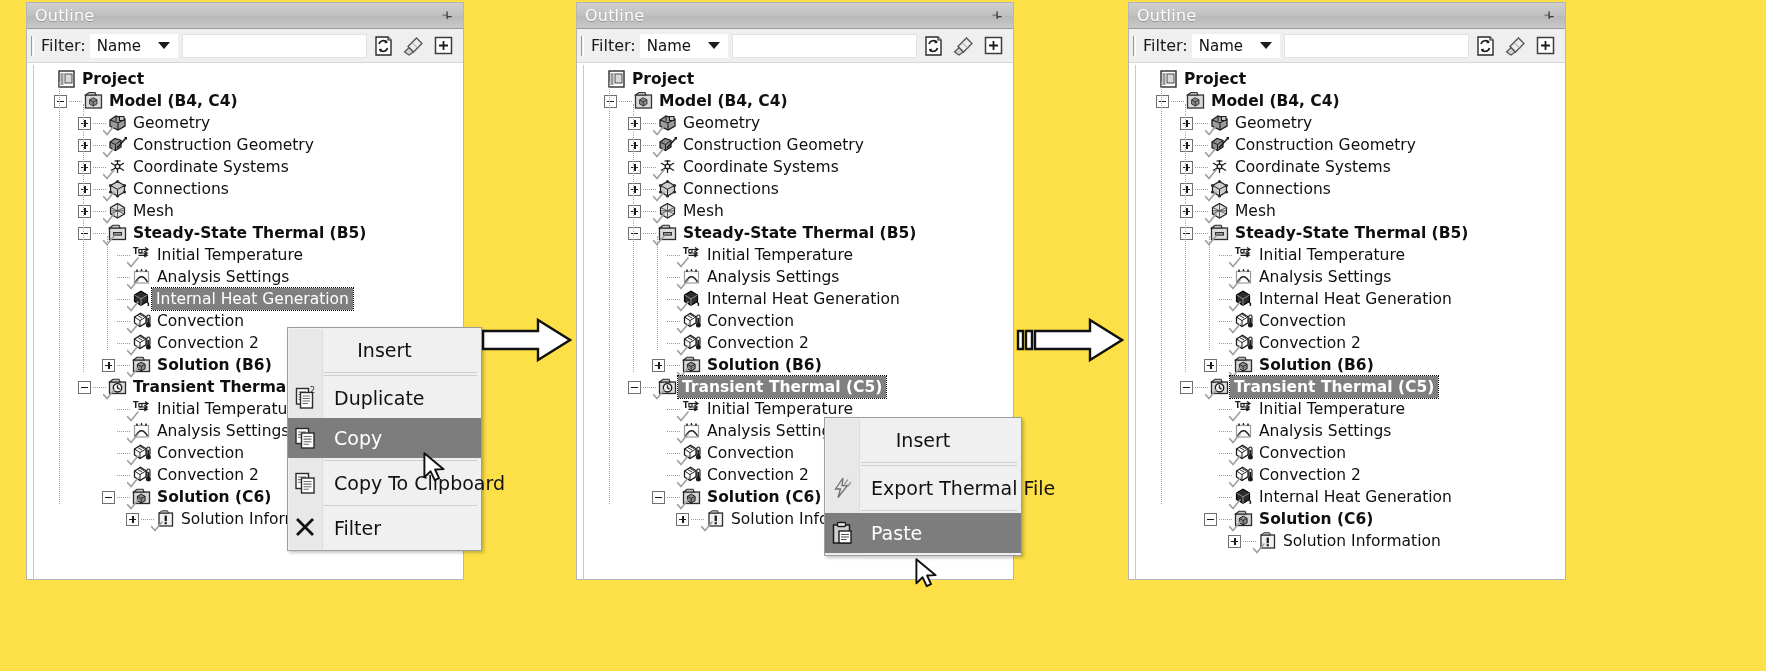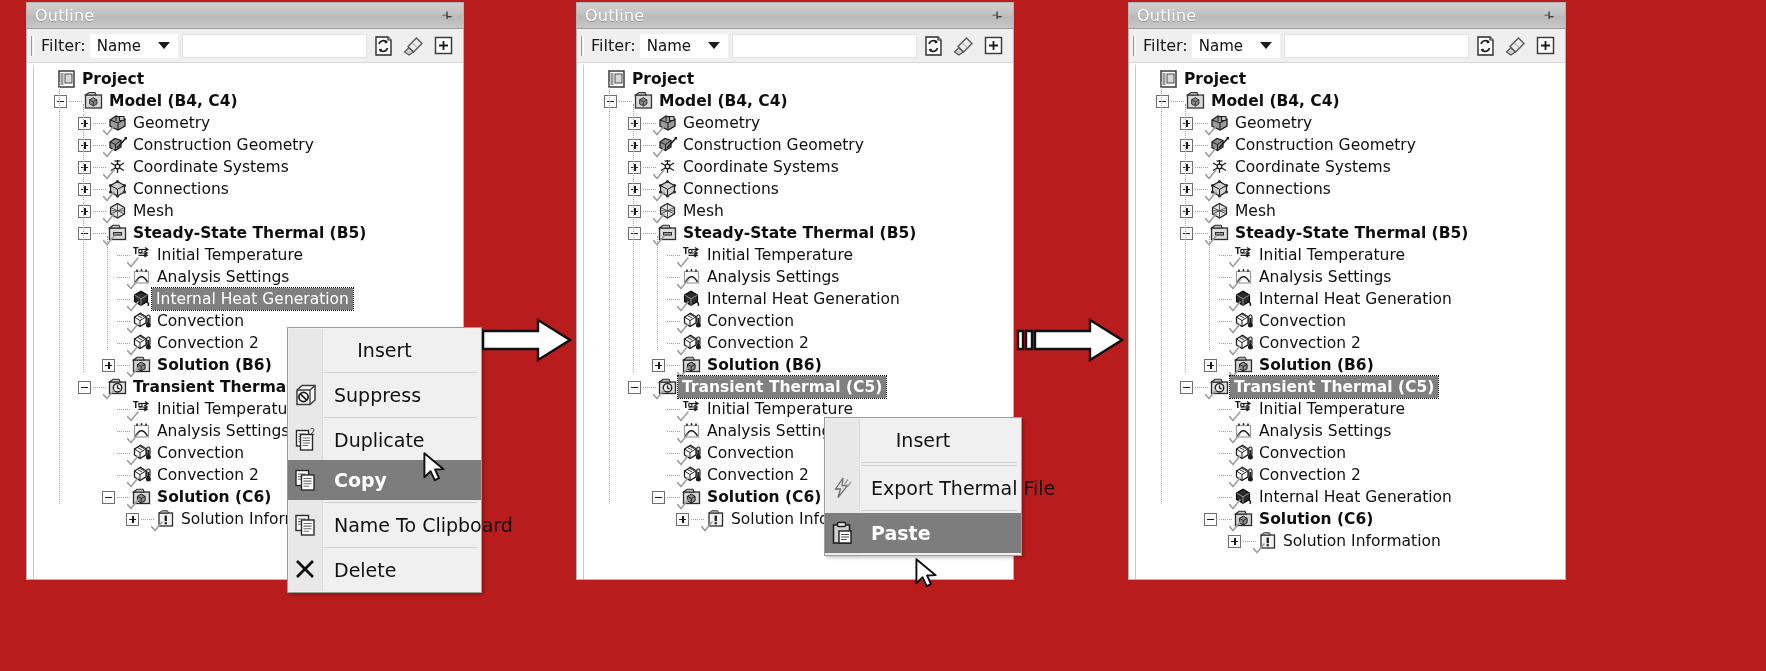--- a/index.html
+++ b/index.html
@@ -8,21 +8,21 @@
     width: 1766px; height: 671px;
     background: #ffffff;
     font-family: "Liberation Sans", sans-serif;
     overflow: hidden;
   }
 
   #stage {
     position: relative;
     width: 1766px;
     height: 671px;
-    background: #b91c1c;
+    background: #fde047;
   }
 
   
   .panel {
     position: absolute;
     background: #ffffff;
     border: 1px solid #b5b5b5;
     overflow: hidden;
   }
   .titlebar {
@@ -218,21 +218,21 @@
   }
   .mi .mtxt {
     font-size: 19px;
     color: #111;
     font-family: "DejaVu Sans", sans-serif;
     padding-left: 10px;
     white-space: nowrap;
   }
   .mi.center { justify-content: center; padding-left: 0; }
   .mi.center .mtxt { padding-left: 0; }
-  .mi.hl { background: #7d7d7d; font-weight: bold; }
+  .mi.hl { background: #7d7d7d; }
   .mi.hl .mtxt { color: #ffffff; }
   .mi .mic {
     position: absolute;
     left: 5px; top: 50%;
     transform: translateY(-50%);
     width: 26px; height: 26px;
     display: flex; align-items: center; justify-content: center;
   }
   .msep {
     height: 1px;
@@ -624,28 +624,20 @@
           <div class="vline" style="left: 74px; top: 171px; height: 114px;"></div>
         </div>
       </div>
     </div>
     <div class="ctxmenu" style="left: 287px; top: 327px; width: 195px;">
       <div class="gut"></div>
       <div class="mi center">
         <span class="mtxt">Insert</span>
       </div>
       <div class="msep"></div>
-      <div class="mi">
-        <span class="mic">
-          <svg width="24" height="24" viewBox="0 0 24 24">
-            <use xlink:href="#i-suppress"></use>
-          </svg>
-        </span>
-        <span class="mtxt">Suppress</span>
-      </div>
       <div class="msep"></div>
       <div class="mi">
         <span class="mic">
           <svg width="24" height="24" viewBox="0 0 24 24">
             <use xlink:href="#i-duplicate"></use>
           </svg>
         </span>
         <span class="mtxt">Duplicate</span>
       </div>
       <div class="mi hl">
@@ -656,30 +648,30 @@
         </span>
         <span class="mtxt">Copy</span>
       </div>
       <div class="msep"></div>
       <div class="mi">
         <span class="mic">
           <svg width="24" height="24" viewBox="0 0 24 24">
             <use xlink:href="#i-copy-to-clipboard"></use>
           </svg>
         </span>
-        <span class="mtxt">Name To Clipboard</span>
+        <span class="mtxt">Copy To Clipboard</span>
       </div>
       <div class="msep"></div>
       <div class="mi">
         <span class="mic">
           <svg width="24" height="24" viewBox="0 0 24 24">
             <use xlink:href="#i-delete"></use>
           </svg>
         </span>
-        <span class="mtxt">Delete</span>
+        <span class="mtxt">Filter</span>
       </div>
     </div>
     <div class="cursor" style="left: 423px; top: 452px;"><svg width="22" height="30" viewBox="0 0 18 25">
         <use xlink:href="#i-cursor"></use>
       </svg></div>
     <div class="panel" style="left: 576px; top: 2px; width: 438px; height: 578px;">
       <div class="titlebar">
         <div class="ttl">Outline</div>
         <div class="pin">
           <svg width="13" height="17" viewBox="0 0 20 20">

